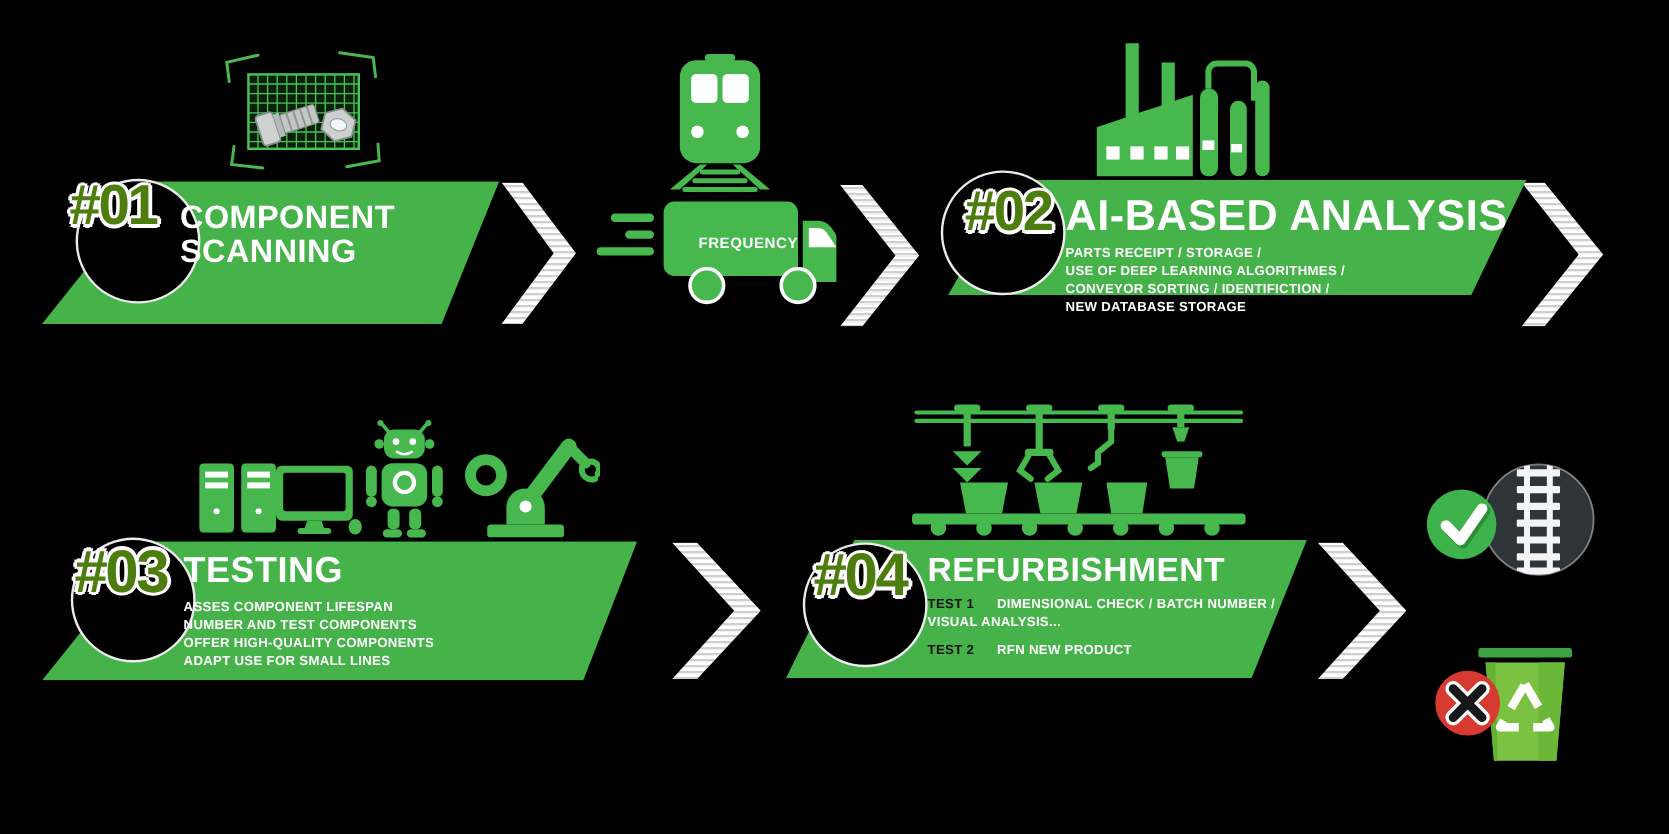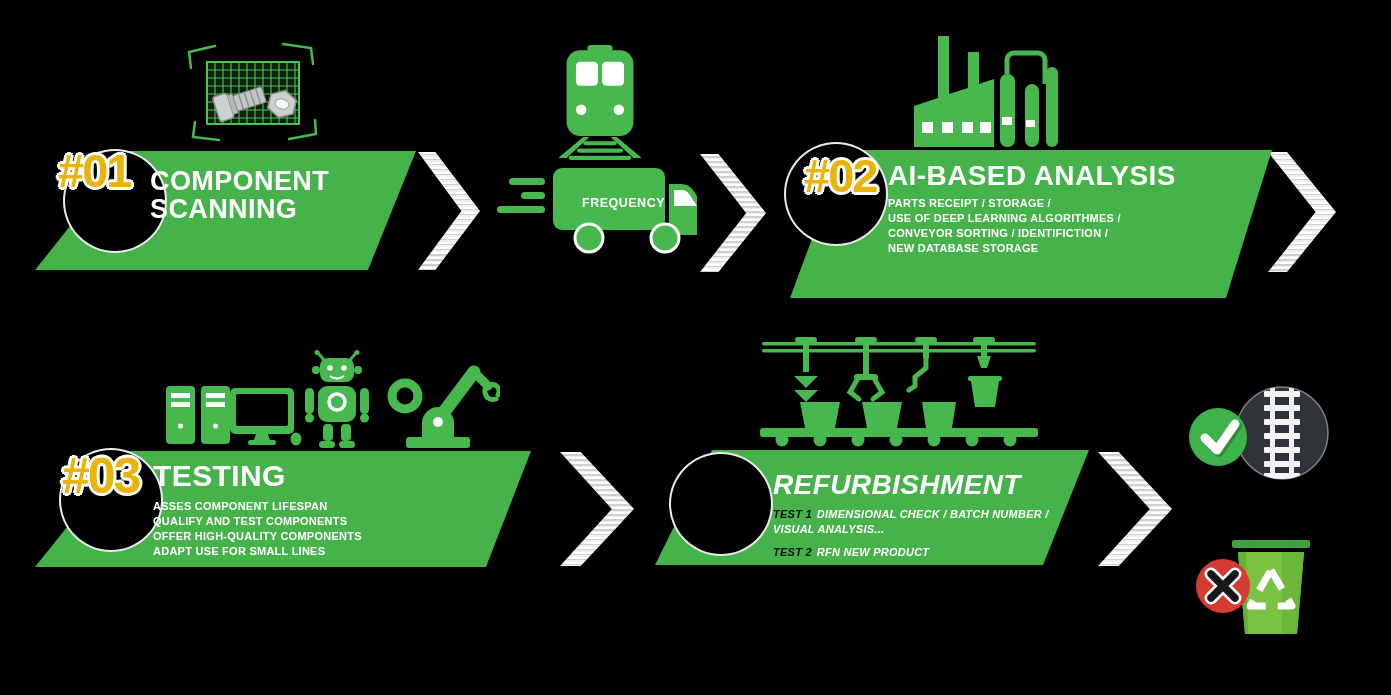--- a/index.html
+++ b/index.html
@@ -4,60 +4,60 @@
 <style>
   html,body{margin:0;padding:0;background:#000;}
   body{font-family:"Liberation Sans", sans-serif;}
   .canvas{position:relative;width:1391px;height:695px;background:#000;overflow:hidden;}
 
   
   .banner{position:absolute;}
   .banner-bg{position:absolute;inset:0;background:#45B24A;z-index:1;}
   .badge-circle{position:absolute;width:104px;height:104px;border-radius:50%;
     background:#000;border:2px solid rgba(255,255,255,.92);box-sizing:border-box;z-index:2;}
-  .step-num{position:absolute;z-index:3;font-weight:800;color:#eab308;letter-spacing:-2px;line-height:1;
+  .step-num{position:absolute;z-index:3;font-weight:800;color:#4d7c0f;letter-spacing:-2px;line-height:1;
     text-shadow:-2px -2px 0 #fff,2px -2px 0 #fff,-2px 2px 0 #fff,2px 2px 0 #fff,
                 -3px 0 0 #fff,3px 0 0 #fff,0 -3px 0 #fff,0 3px 0 #fff;}
   .banner-text{position:absolute;z-index:3;color:#fff;}
   .step-title{font-weight:800;letter-spacing:.4px;line-height:1.04;white-space:pre-line;}
   .step-details{font-weight:700;font-size:11px;line-height:15px;letter-spacing:.25px;margin-top:7px;}
   .dline{white-space:nowrap;}
   .tpara{margin:0 0 8px 0;}
-  .tlabel{color:#111;margin-right:5px;}
+  .tlabel{color:#111;margin-right:19px;}
 
   
   .s1{left:35px;top:151px;width:381px;height:119px;}
   .s1 .banner-bg{clip-path:polygon(95px 0,100% 0,calc(100% - 48px) 100%,0 100%);}
   .s1 .badge-circle{left:28px;top:-2px;}
   .s1 .step-num{left:23px;top:-4px;font-size:47px;}
   .s1 .banner-text{left:115px;top:16px;}
   .s1 .step-title{font-size:27px;width:240px;}
   .s1 .step-details{font-size:11.5px;line-height:16px;margin-top:6px;}
   
-  .s2{left:790px;top:150px;width:482px;height:148px;}
+  .s2{left:790px;top:150px;width:482px;height:96px;}
   .s2 .banner-bg{clip-path:polygon(55px 0,100% 0,calc(100% - 46px) 100%,0 100%);}
   .s2 .badge-circle{left:-6px;top:-8px;}
   .s2 .step-num{left:14px;top:2px;font-size:47px;}
   .s2 .banner-text{left:98px;top:11px;}
-  .s2 .step-title{font-size:28px;}
+  .s2 .step-title{font-size:36px;}
   .s2 .step-details{margin-top:6px;}
   
   .s3{left:35px;top:451px;width:496px;height:116px;}
   .s3 .banner-bg{clip-path:polygon(93px 0,100% 0,calc(100% - 45px) 100%,0 100%);}
   .s3 .badge-circle{left:24px;top:-3px;}
   .s3 .step-num{left:27px;top:0px;font-size:50px;}
   .s3 .banner-text{left:118px;top:9px;}
   .s3 .step-title{font-size:30px;}
   .s3 .step-details{margin-top:8px;}
   
   .s4{left:655px;top:450px;width:434px;height:115px;}
   .s4 .banner-bg{clip-path:polygon(57px 0,100% 0,calc(100% - 46px) 100%,0 100%);}
   .s4 .badge-circle{left:14px;top:2px;}
   .s4 .step-num{left:23px;top:4px;font-size:50px;}
-  .s4 .banner-text{left:118px;top:20px;font-style:italic;}
+  .s4 .banner-text{left:118px;top:10px;}
   .s4 .step-title{font-size:28px;}
   .s4 .step-details{margin-top:8px;width:305px;}
   .s4 .dline{white-space:normal;}
 
   
   .chev{position:absolute;
     background:repeating-linear-gradient(180deg,#ffffff 0px,#ffffff 2px,#cfcfcf 2px,#cfcfcf 3.5px,#f0f0f0 3.5px,#f0f0f0 5px);
     clip-path:polygon(0% 0%,28% 0%,100% 50%,28% 100%,0% 100%,70% 50%);}
   .c1{left:418px;top:152px;width:62px;height:118px;}
   .c2{left:700px;top:154px;width:66px;height:118px;}
@@ -270,30 +270,31 @@
   </div>
 
   <div class="banner s3">
     <div class="banner-bg"></div>
     <div class="badge-circle"></div>
     <div class="step-num">#03</div>
     <div class="banner-text">
       <div class="step-title">TESTING</div>
       <div class="step-details">
         <div class="dline">ASSES COMPONENT LIFESPAN</div>
-        <div class="dline">QUALIFY AND TEST COMPONENTS</div>
+        <div class="dline">NUMBER AND TEST COMPONENTS</div>
         <div class="dline">OFFER HIGH-QUALITY COMPONENTS</div>
         <div class="dline">ADAPT USE FOR SMALL LINES</div>
       </div>
     </div>
   </div>
 
   <div class="banner s4">
     <div class="banner-bg"></div>
     <div class="badge-circle"></div>
+    <div class="step-num">#04</div>
     <div class="banner-text">
       <div class="step-title">REFURBISHMENT</div>
       <div class="step-details">
         <div class="dline tpara">
           <span class="tlabel">TEST 1</span><span>DIMENSIONAL CHECK / BATCH NUMBER / VISUAL ANALYSIS...</span>
         </div>
         <div class="dline">
           <span class="tlabel">TEST 2</span><span>RFN NEW PRODUCT</span>
         </div>
       </div>

